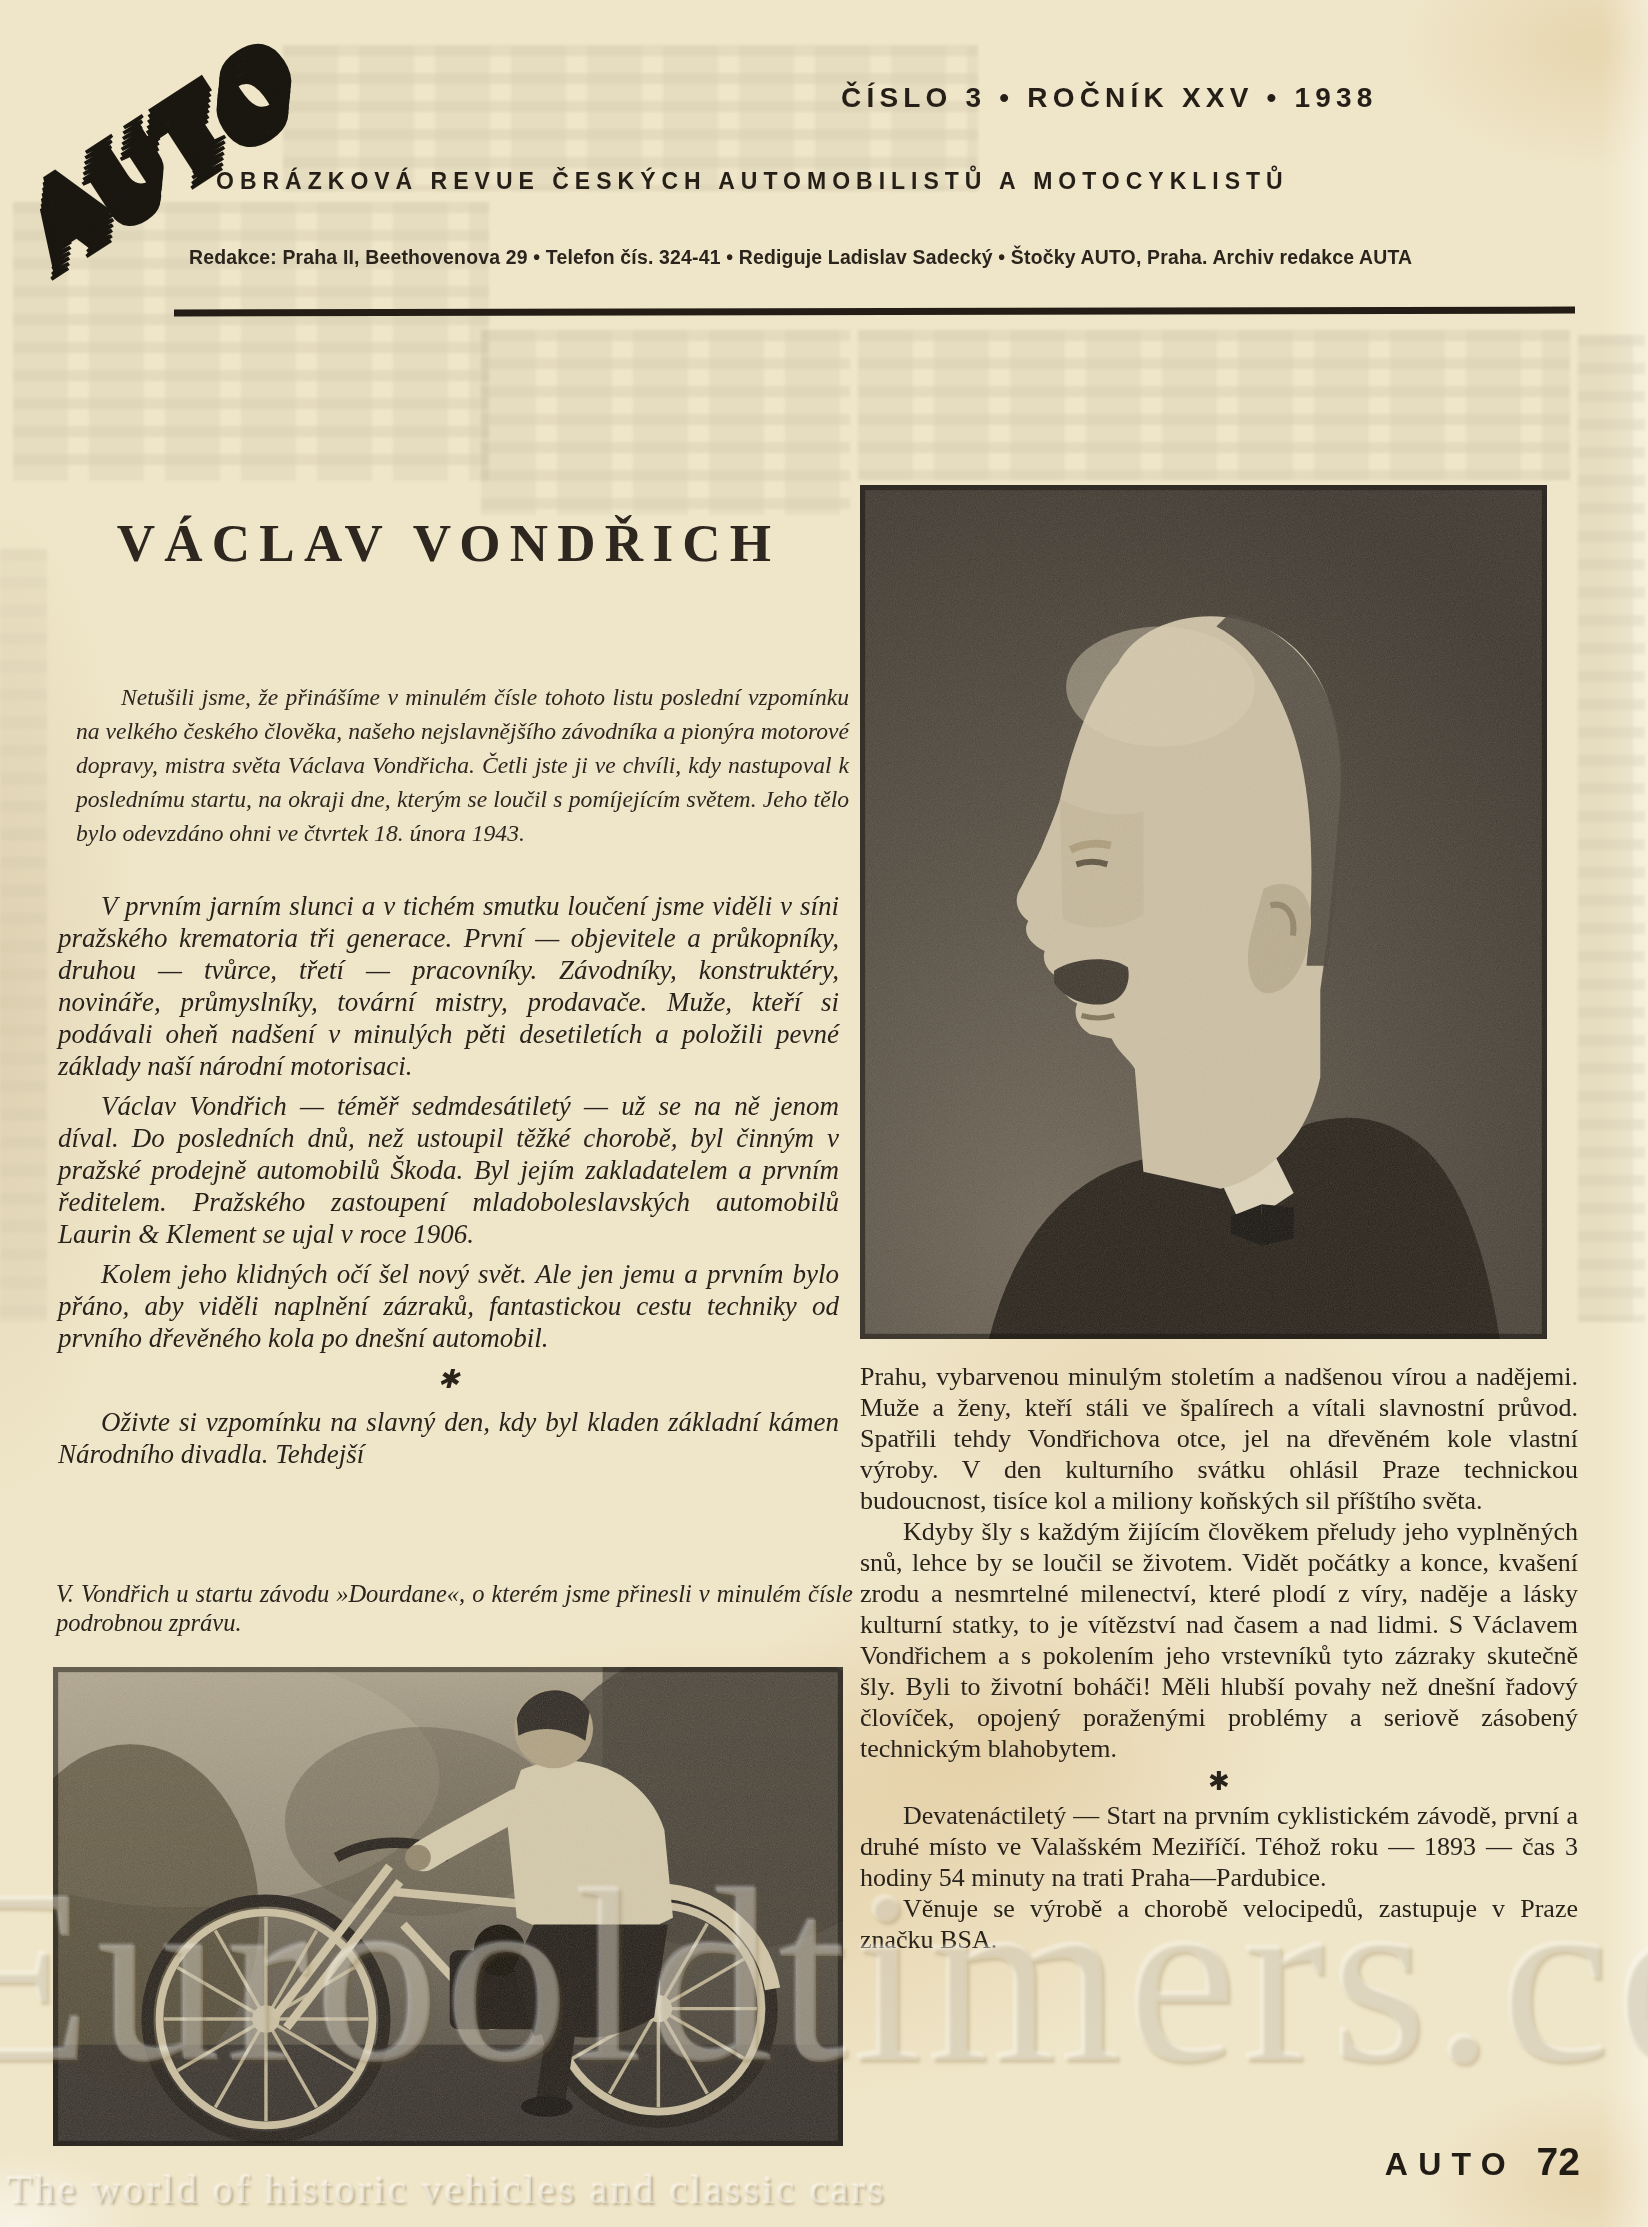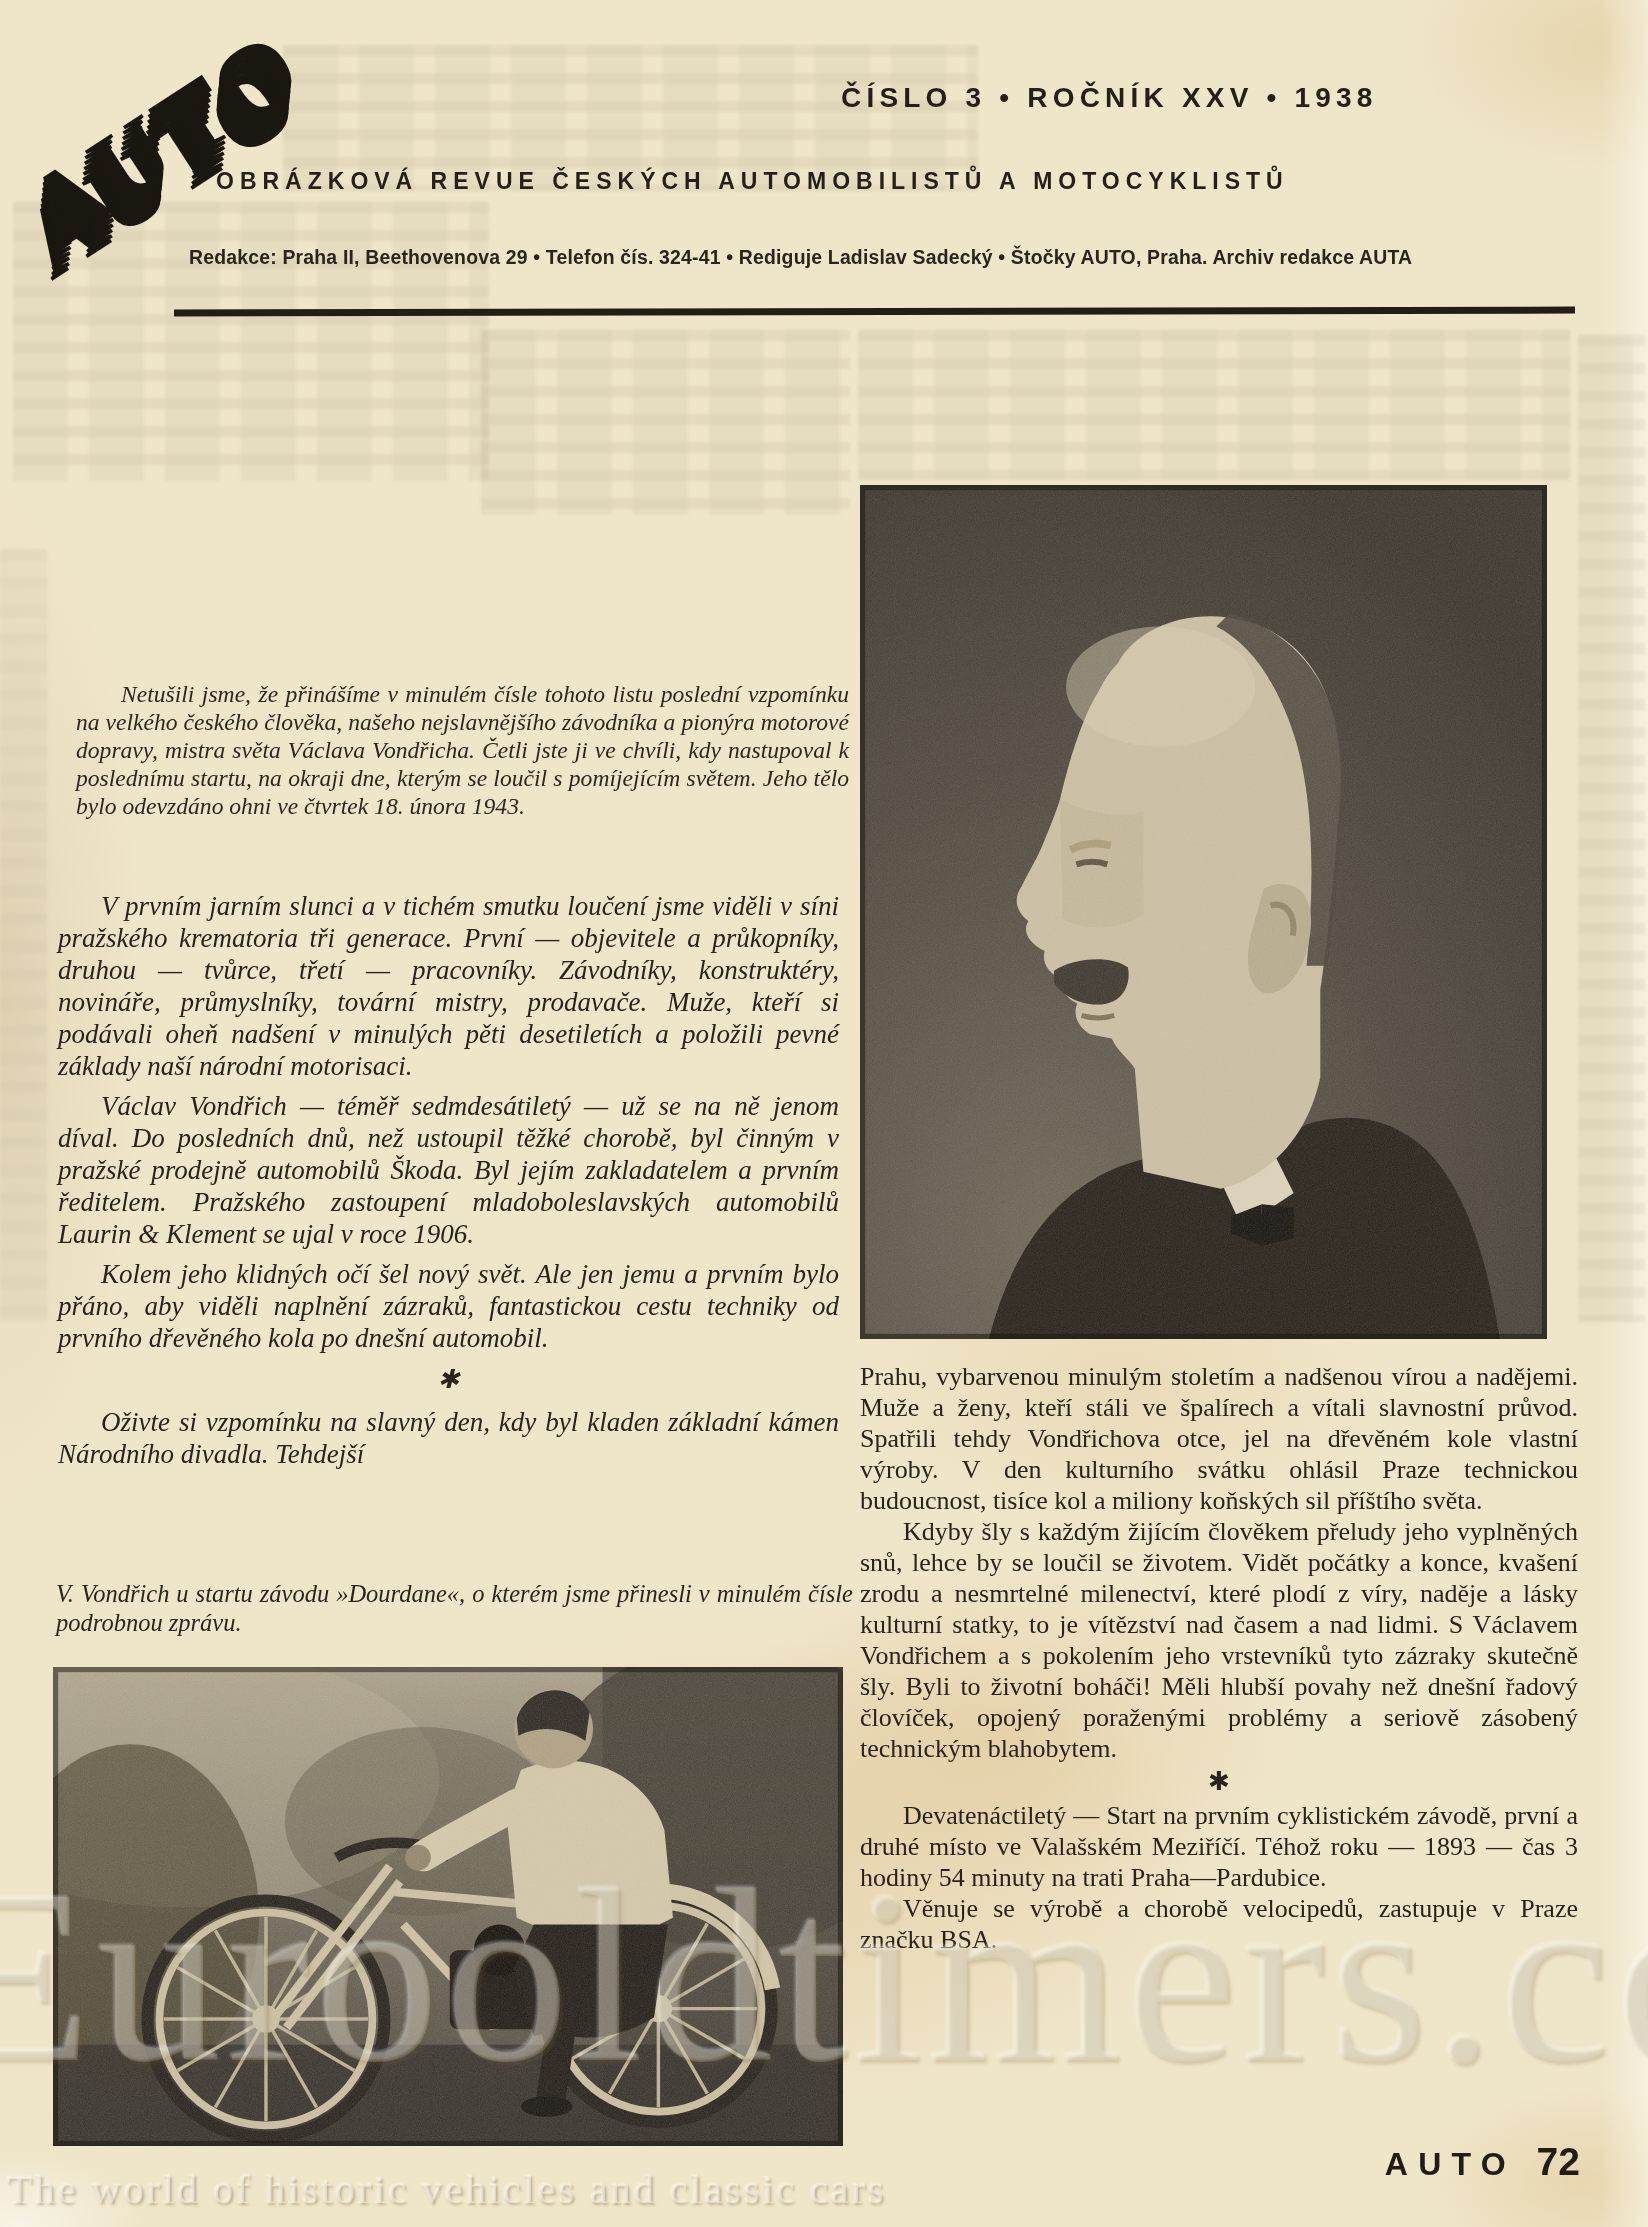--- a/index.html
+++ b/index.html
@@ -60,21 +60,21 @@
   .art-title{
     left:50px;top:517px;width:797px;text-align:center;
     font-weight:bold;font-size:53px;line-height:1;letter-spacing:.175em;color:#2e2720;
   }
   .art-sub{
     left:50px;top:596px;width:797px;text-align:center;
     font-style:italic;font-weight:bold;font-size:34px;line-height:1;letter-spacing:.12em;color:#2e2720;
   }
   .lead{
     left:76px;top:680px;width:773px;
-    font-style:italic;font-size:23.6px;line-height:28px;
+    font-style:italic;font-size:23.6px;line-height:34px;
     text-align:justify;text-indent:45px;color:#2e2720;
   }
   .colL{left:50px;top:882px;width:797px;font-size:27px;line-height:32px;text-align:justify;}
   .colL p{margin:8px;text-indent:43px;font-style:italic;}
   .star-row{text-align:center;text-indent:0 !important;font-size:26px;line-height:36px;color:#29231c;}
   .caption{
     left:56px;top:1579px;width:797px;
     font-style:italic;font-size:24.5px;line-height:29px;text-align:justify;color:#2b251e;
   }
   .photo-moto{left:53px;top:1667px;width:790px;height:479px;}
@@ -118,20 +118,21 @@
   <div class="ghost" style="left:0px;top:549px;width:47px;height:773px;opacity:.06;"></div>
 
   <div class="abs logo-wrap">
     <div class="logo-text">AUTO</div>
   </div>
   <div class="abs issue-line">ČÍSLO 3 • ROČNÍK XXV • 1938</div>
   <div class="abs subtitle">OBRÁZKOVÁ REVUE ČESKÝCH AUTOMOBILISTŮ A MOTOCYKLISTŮ</div>
   <div class="abs redakce">Redakce: Praha II, Beethovenova 29 • Telefon čís. 324-41 • Rediguje Ladislav Sadecký • Štočky AUTO, Praha. Archiv redakce AUTA</div>
   <div class="abs rule"></div>
 
+  <div class="abs art-title">VÁCLAV VONDŘICH</div>
 
   <div class="abs lead">Netušili jsme, že přinášíme v minulém čísle tohoto listu poslední vzpomínku na velkého českého člověka, našeho nejslavnějšího závodníka a pionýra motorové dopravy, mistra světa Václava Vondřicha. Četli jste ji ve chvíli, kdy nastupoval k poslednímu startu, na okraji dne, kterým se loučil s pomíjejícím světem. Jeho tělo bylo odevzdáno ohni ve čtvrtek 18. února 1943.</div>
 
   <div class="abs colL">
     <p>V prvním jarním slunci a v tichém smutku loučení jsme viděli v síni pražského krematoria tři generace. První — objevitele a průkopníky, druhou — tvůrce, třetí — pracovníky. Závodníky, konstruktéry, novináře, průmyslníky, tovární mistry, prodavače. Muže, kteří si podávali oheň nadšení v minulých pěti desetiletích a položili pevné základy naší národní motorisaci.</p>
     <p>Václav Vondřich — téměř sedmdesátiletý — už se na ně jenom díval. Do posledních dnů, než ustoupil těžké chorobě, byl činným v pražské prodejně automobilů Škoda. Byl jejím zakladatelem a prvním ředitelem. Pražského zastoupení mladoboleslavských automobilů Laurin &amp; Klement se ujal v roce 1906.</p>
     <p>Kolem jeho klidných očí šel nový svět. Ale jen jemu a prvním bylo přáno, aby viděli naplnění zázraků, fantastickou cestu techniky od prvního dřevěného kola po dnešní automobil.</p>
     <p class="star-row">✱</p>
     <p>Oživte si vzpomínku na slavný den, kdy byl kladen základní kámen Národního divadla. Tehdejší</p>
   </div>

